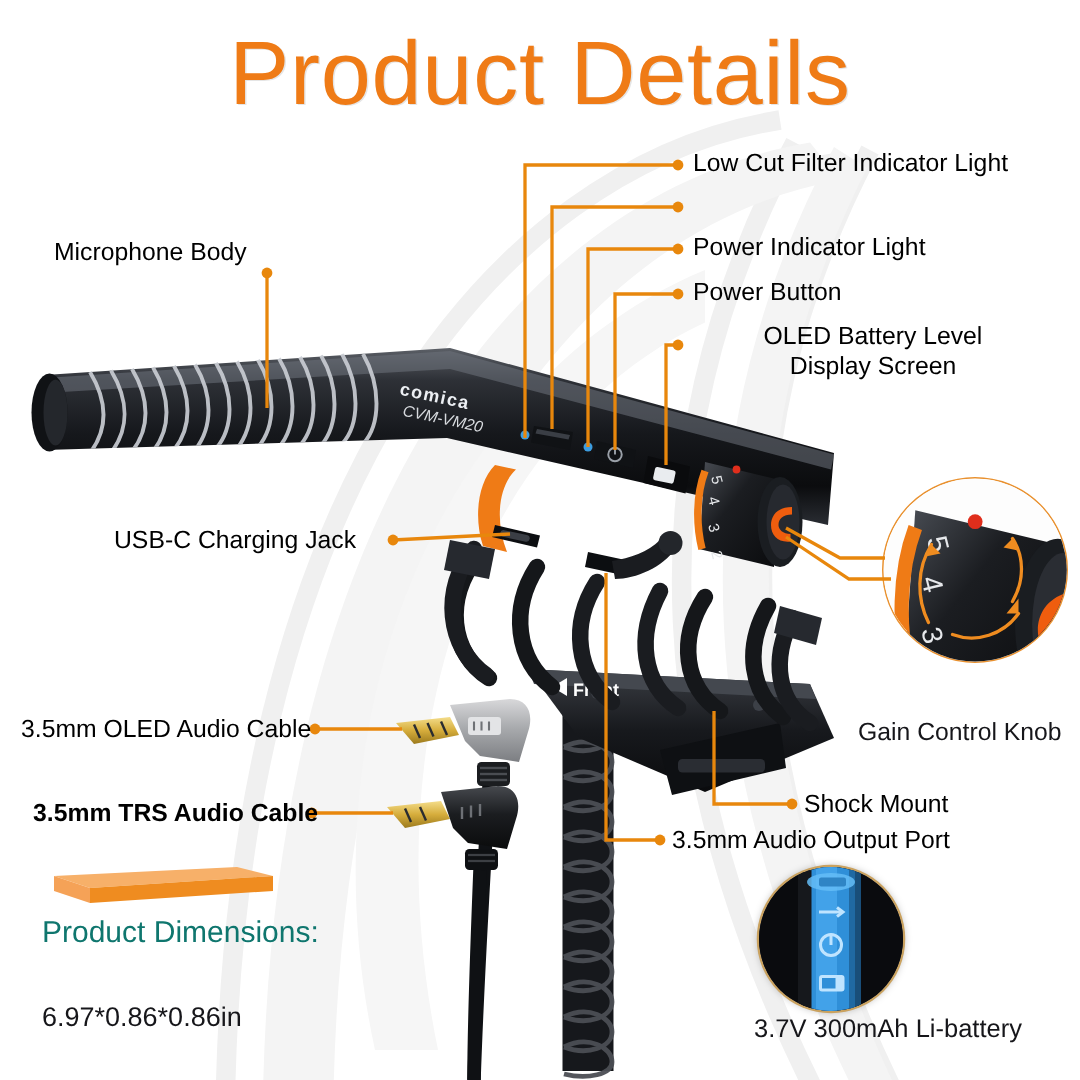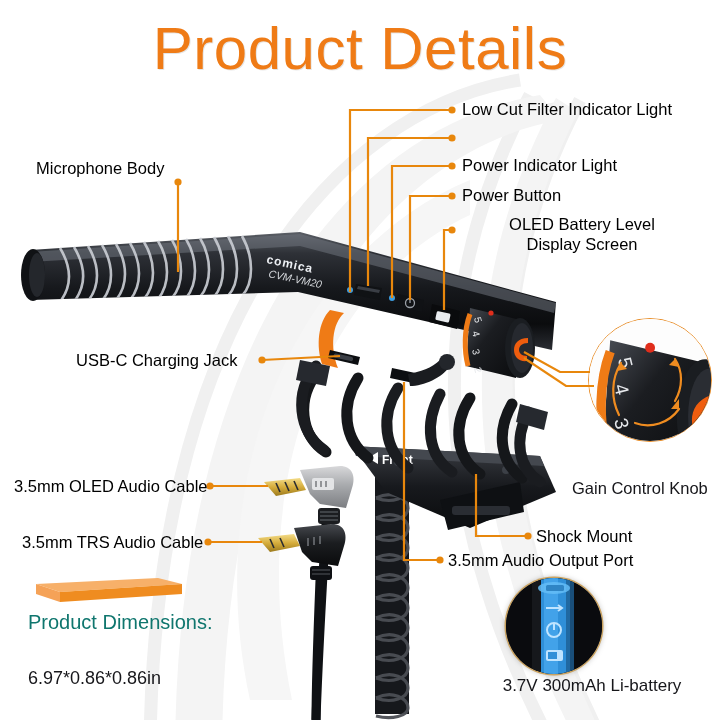--- a/index.html
+++ b/index.html
@@ -372,21 +372,21 @@
   <div class="label" style="left:462px; top:155px;">Power Indicator Light</div>
   <div class="label" style="left:462px; top:185px;">Power Button</div>
   <div class="label two" style="left:462px; top:214px; width:240px;">
     <div>OLED Battery Level</div>
     <div>Display Screen</div>
   </div>
 
   <div class="label" style="left:36px; top:158px;">Microphone Body</div>
   <div class="label" style="left:76px; top:350px;">USB-C Charging Jack</div>
   <div class="label" style="left:14px; top:476px;">3.5mm OLED Audio Cable</div>
-  <div class="label" style="left:22px; top:532px;">3.5mm TRS Audio Cable</div>
+  <div class="label" style="left:22px; top:532px;font-weight:bold;">3.5mm TRS Audio Cable</div>
 
   <div class="label" style="left:536px; top:526px;">Shock Mount</div>
   <div class="label" style="left:448px; top:550px;">3.5mm Audio Output Port</div>
 
   <svg id="dimbar" viewBox="0 0 146 30">
     <path d="M 0 10 L 122 4 L 146 10 L 24 18 Z" fill="#f7b069"></path>
     <path d="M 0 10 L 24 18 L 24 28 L 0 20 Z" fill="#f5a257"></path>
     <path d="M 24 18 L 146 10 L 146 20 L 24 28 Z" fill="#ef8c20"></path>
   </svg>
   <div id="dims">

